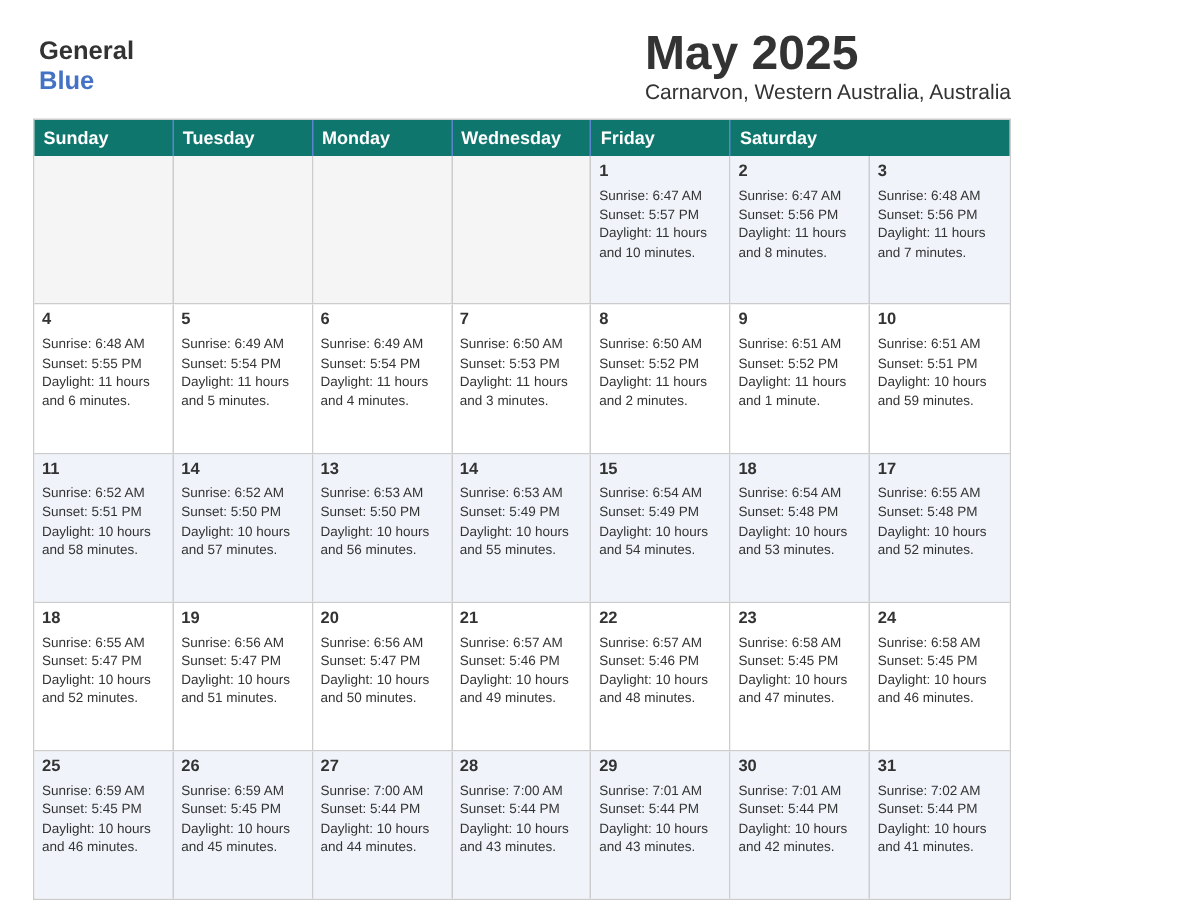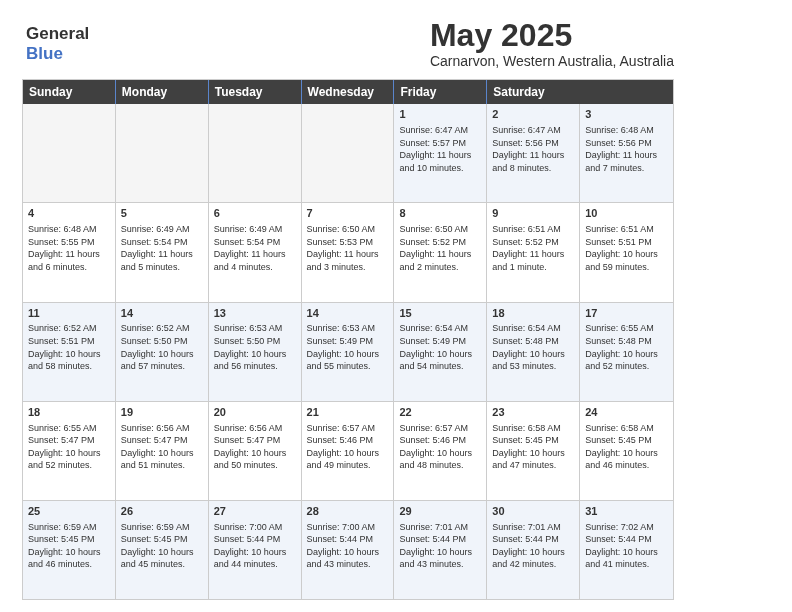--- a/index.html
+++ b/index.html
@@ -38,21 +38,21 @@
     }
     .calendar {
       flex: 1;
       display: flex;
       flex-direction: column;
       border: 1px solid #ccc;
     }
     .cal-header {
       display: grid;
       grid-template-columns: repeat(7, 1fr);
-      background: #404040;
+      background: #0f766e;
     }
     .cal-header-cell {
       color: #fff;
       font-size: 12px;
       font-weight: bold;
       padding: 5px 6px;
       text-align: left;
       border-right: 1px solid #5a85cc;
     }
     .cal-header-cell:last-child { border-right: none; }
@@ -116,22 +116,22 @@
   </div>
     <div class="header-right">
       <div class="month-title">May 2025</div>
       <div class="location">Carnarvon, Western Australia, Australia</div>
     </div>
   </div>
 
   <div class="calendar">
     <div class="cal-header">
     <div class="cal-header-cell">Sunday</div>
+        <div class="cal-header-cell">Tuesday</div>
         <div class="cal-header-cell">Monday</div>
-        <div class="cal-header-cell">Tuesday</div>
         <div class="cal-header-cell">Wednesday</div>
         <div class="cal-header-cell">Friday</div>
         <div class="cal-header-cell">Saturday</div>
       </div>
     <div class="cal-body">
     <div class="cal-row">
           <div class="cal-cell empty"></div>
           <div class="cal-cell empty"></div>
           <div class="cal-cell empty"></div>
           <div class="cal-cell empty"></div>

